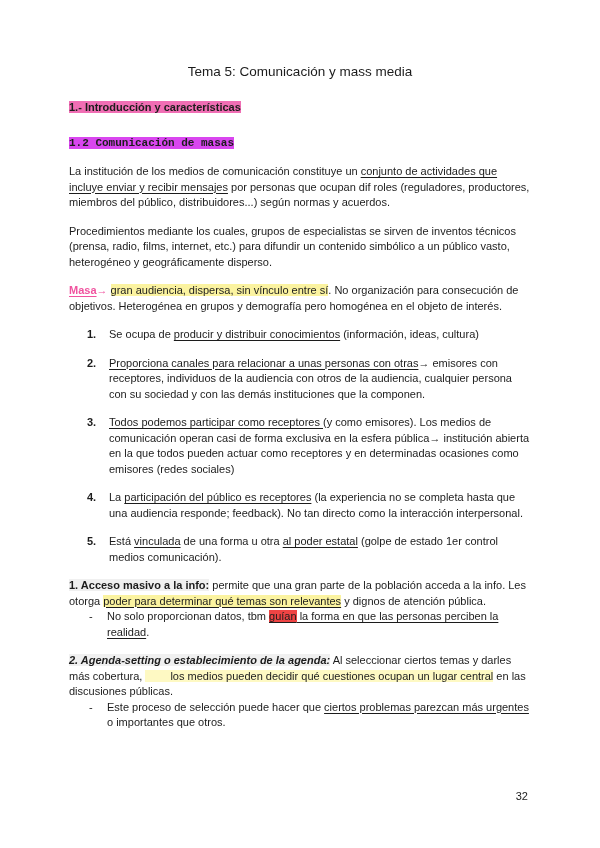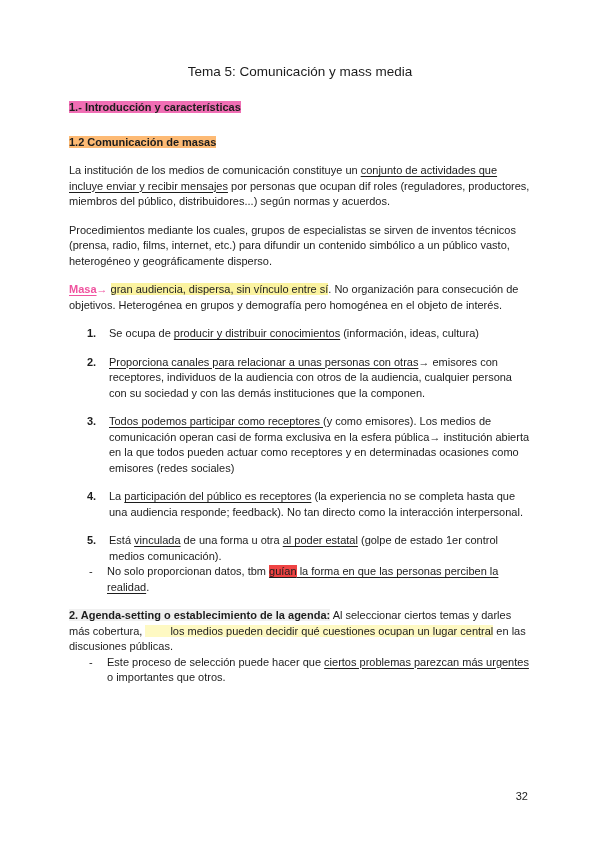--- a/index.html
+++ b/index.html
@@ -59,21 +59,21 @@
   }
 </style>
 </head>
 <body>
 
 <div class="page">
   <h1 class="doc-title">Tema 5: Comunicación y mass media</h1>
 
   <div id="doc-blocks">
       <div class="block heading"><span class="r-b" style="background-color: rgb(240, 110, 180);">1.- Introducción y características</span></div>
-      <div class="block heading"><span class="r-b" style="background-color: #fdba74;">1.2 Comunicación de masas</span></div>
+      <div class="block heading"><span class="r-b" style="background-color: #d946ef; font-family: Liberation Mono, monospace;">1.2 Comunicación de masas</span></div>
       <div class="block paragraph"><span>La institución de los medios de comunicación constituye un </span><span class="r-u">conjunto de actividades que incluye enviar y recibir mensajes</span><span> por personas que ocupan dif roles (reguladores, productores, miembros del público, distribuidores...) según normas y acuerdos.</span></div>
       <div class="block paragraph"><span>Procedimientos mediante los cuales, grupos de especialistas se sirven de inventos técnicos (prensa, radio, films, internet, etc.) para difundir un contenido simbólico a un público vasto, heterogéneo y geográficamente disperso.</span></div>
       <div class="block paragraph"><span class="r-b r-u" style="color: rgb(240, 83, 159);">Masa</span><span style="color: rgb(240, 83, 159);">→</span><span> </span><span style="background-color: rgb(251, 243, 160);">gran audiencia, dispersa, sin vínculo entre sí</span><span>. No organización para consecución de objetivos. Heterogénea en grupos y demografía pero homogénea en el objeto de interés.</span></div>
       <div class="block list-item">
         <span class="num">1.</span>
         <div class="item-text"><span>Se ocupa de </span><span class="r-u">producir y distribuir conocimientos</span><span> (información, ideas, cultura)</span></div>
       </div>
       <div class="block list-item">
         <span class="num">2.</span>
         <div class="item-text"><span class="r-u">Proporciona canales para relacionar a unas personas con otras</span><span>→ emisores con receptores, individuos de la audiencia con otros de la audiencia, cualquier persona con su sociedad y con las demás instituciones que la componen.</span></div>
@@ -83,25 +83,26 @@
         <div class="item-text"><span class="r-u">Todos podemos participar como receptores </span><span>(y como emisores). Los medios de comunicación operan casi de forma exclusiva en la esfera pública→ institución abierta en la que todos pueden actuar como receptores y en determinadas ocasiones como emisores (redes sociales)</span></div>
       </div>
       <div class="block list-item">
         <span class="num">4.</span>
         <div class="item-text"><span>La </span><span class="r-u">participación del público es receptores</span><span> (la experiencia no se completa hasta que una audiencia responde; feedback). No tan directo como la interacción interpersonal.</span></div>
       </div>
       <div class="block list-item">
         <span class="num">5.</span>
         <div class="item-text"><span>Está </span><span class="r-u">vinculada</span><span> de una forma u otra </span><span class="r-u">al poder estatal</span><span> (golpe de estado 1er control medios comunicación).</span></div>
       </div>
+      <div class="block paragraph"><span class="r-b" style="background-color: rgb(240, 240, 240);">1. Acceso masivo a la info:</span><span> permite que una gran parte de la población acceda a la info. Les otorga </span><span class="r-u" style="background-color: rgb(251, 243, 160);">poder para determinar qué temas son relevantes</span><span> y dignos de atención pública.</span></div>
       <div class="block bullet-item">
         <span class="marker">-</span>
         <div class="item-text"><span>No solo proporcionan datos, tbm </span><span class="r-u" style="background-color: #ef4444;">guían</span><span class="r-u"> la forma en que las personas perciben la realidad</span><span>.</span></div>
       </div>
-      <div class="block paragraph"><span class="r-b" style="background-color: rgb(240, 240, 240);">2. Agenda-setting o establecimiento de la agenda:</span><span> Al seleccionar ciertos temas y darles más cobertura, </span><span style="background-color: #fef9c3; padding-left: 25px;">los medios pueden decidir qué cuestiones ocupan un lugar central</span><span> en las discusiones públicas.</span></div>
+      <div class="block paragraph"><span class="r-b" style="background-color: rgb(240, 240, 240); font-style: italic;">2. Agenda-setting o establecimiento de la agenda:</span><span> Al seleccionar ciertos temas y darles más cobertura, </span><span style="background-color: #fef9c3; padding-left: 25px;">los medios pueden decidir qué cuestiones ocupan un lugar central</span><span> en las discusiones públicas.</span></div>
       <div class="block bullet-item">
         <span class="marker">-</span>
         <div class="item-text"><span>Este proceso de selección puede hacer que </span><span class="r-u">ciertos problemas parezcan más urgentes</span><span> o importantes que otros.</span></div>
       </div>
     </div>
 
   <div class="page-number">32</div>
 </div>
 
 </body></html>

